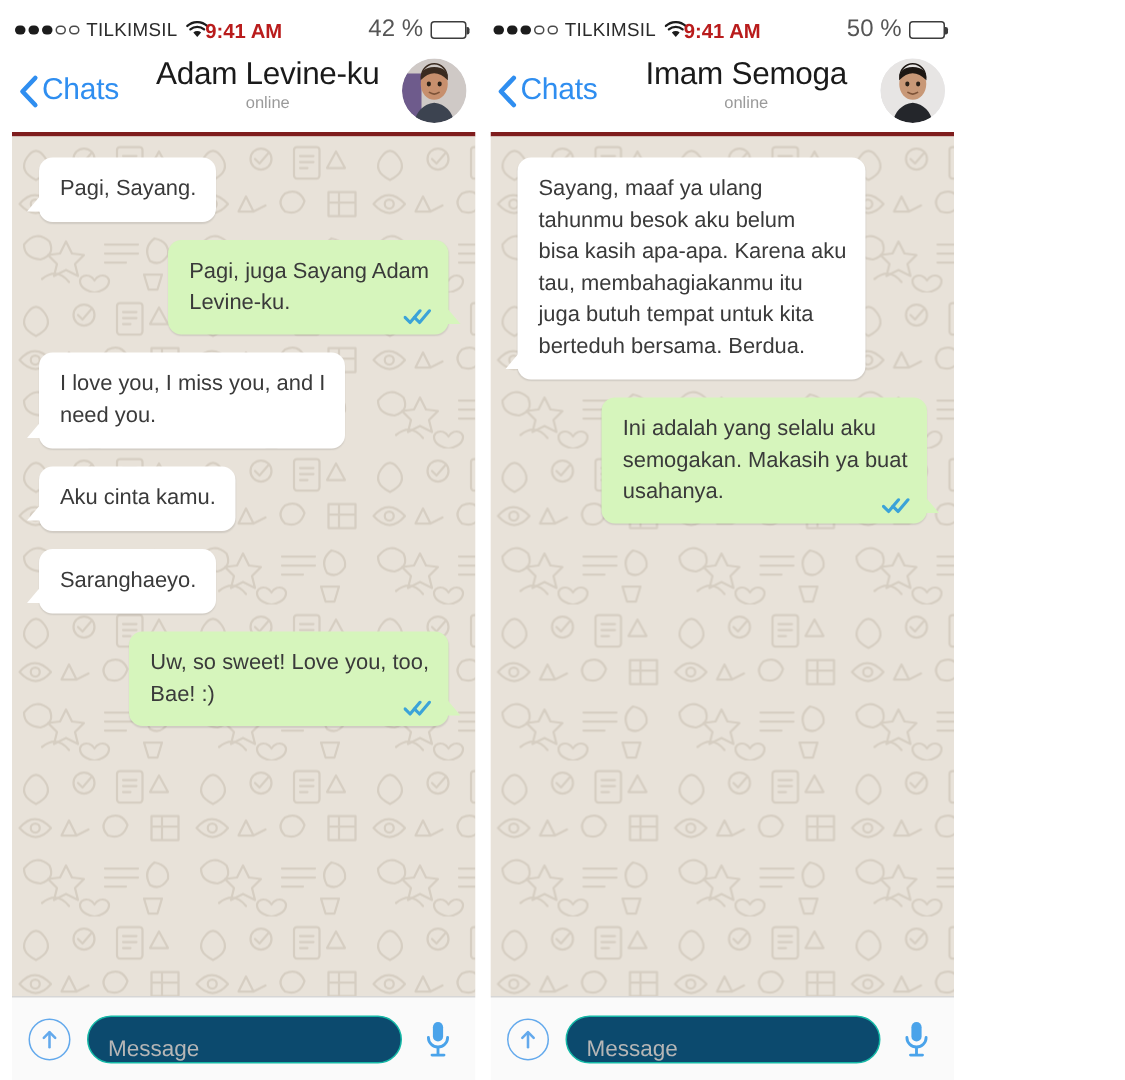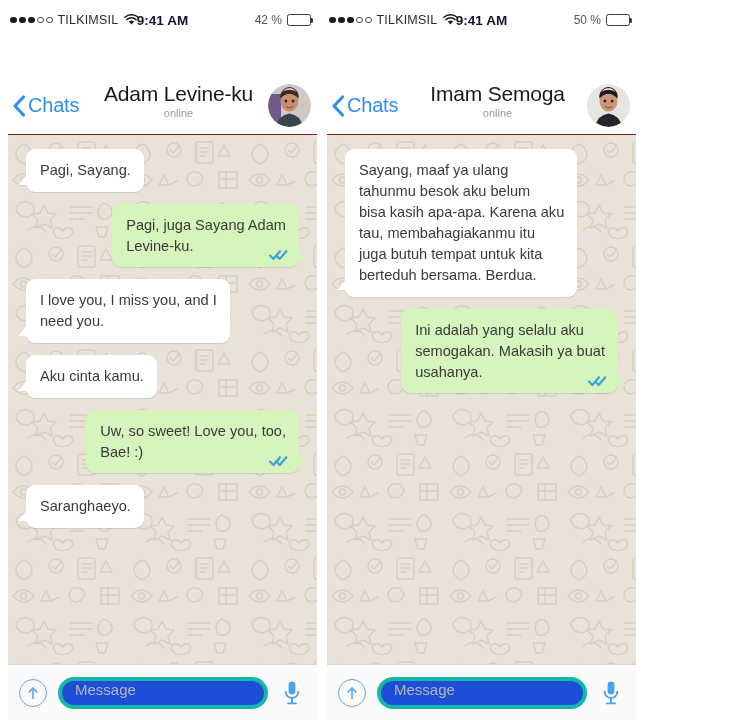--- a/index.html
+++ b/index.html
@@ -73,32 +73,32 @@
     font-family: "Liberation Sans", sans-serif;
   }
   .wifi-icon { display: block; margin-left: 1px; }
 
   .status-center {
     position: absolute;
     left: 0; right: 0;
     text-align: center;
     font-size: 13.5px;
     font-weight: bold;
-    color: #0f172a;
+    color: #b91c1c;
     pointer-events: none;
   }
 
   .status-right {
     margin-left: auto;
     display: flex;
     align-items: center;
     gap: 5px;
   }
   .battery-pct {
-    font-size: 12px;
+    font-size: 16px;
     color: #555;
     margin-left: 12px;
   }
   .battery {
     position: relative;
     width: 24px; height: 11.5px;
     border: 1.2px solid #3c3c3c;
     border-radius: 2.5px;
     padding: 1.3px;
   }
@@ -118,22 +118,21 @@
 
   
   .nav-header {
     height: 58px;
     background: #ffffff;
     display: flex;
     align-items: center;
     position: relative;
     padding: 0 6px 0 4px;
     flex: 0 0 auto;
-    border-bottom: 1px solid #7f1d1d;
-    margin-top: 44px;
+    border-bottom: 3px solid #7f1d1d;
   }
   .back-btn {
     display: flex;
     align-items: center;
     gap: 2px;
     color: #2f8ef0;
     cursor: pointer;
     z-index: 2;
   }
   .back-chevron { display: block; }
@@ -270,25 +269,25 @@
     border-radius: 50%;
     display: flex;
     align-items: center;
     justify-content: center;
     cursor: pointer;
     flex: 0 0 auto;
   }
   .msg-field {
     flex: 1 1 auto;
     height: 32px;
-    background: #1d4ed8;
-    border: 4px solid #14b8a6;
+    background: #0c4a6e;
+    border: 1px solid #14b8a6;
     border-radius: 16px;
     display: flex;
-    align-items: flex-start;
+    align-items: flex-end;
     padding: 0 13px;
     cursor: text;
     overflow: hidden;
   }
   .msg-placeholder {
     font-size: 15px;
     color: #b6b6b6;
   }
   .mic-btn {
     width: 26px; height: 30px;
@@ -406,31 +405,31 @@
     </svg>
   </span></div>
     </div>
             <div class="row in">
       <div class="bubble in">I love you, I miss you, and I
 need you.</div>
     </div>
             <div class="row in">
       <div class="bubble in">Aku cinta kamu.</div>
     </div>
+            <div class="row in">
+      <div class="bubble in">Saranghaeyo.</div>
+    </div>
             <div class="row out">
       <div class="bubble out tall">Uw, so sweet! Love you, too,
 Bae! :)<span class="ticks">
     <svg width="19" height="12" viewBox="0 0 19 12">
       <path d="M1 6.6 L4.4 10 L11 2.2" stroke="#3ba3d8" stroke-width="2.1" fill="none" stroke-linecap="round" stroke-linejoin="round"></path>
       <path d="M7.3 6.6 L10.7 10 L17.3 2.2" stroke="#3ba3d8" stroke-width="2.1" fill="none" stroke-linecap="round" stroke-linejoin="round"></path>
     </svg>
   </span></div>
-    </div>
-            <div class="row in">
-      <div class="bubble in">Saranghaeyo.</div>
     </div>
         </div>
       </div>
 
       <div class="input-bar">
         <div class="attach-btn">
           <svg width="16" height="16" viewBox="0 0 16 16">
     <path d="M8 13.2 L8 3.4" stroke="#63a9ec" stroke-width="1.7" fill="none" stroke-linecap="round"></path>
     <path d="M4.2 6.9 L8 3.1 L11.8 6.9" stroke="#63a9ec" stroke-width="1.7" fill="none" stroke-linecap="round" stroke-linejoin="round"></path>
   </svg>

